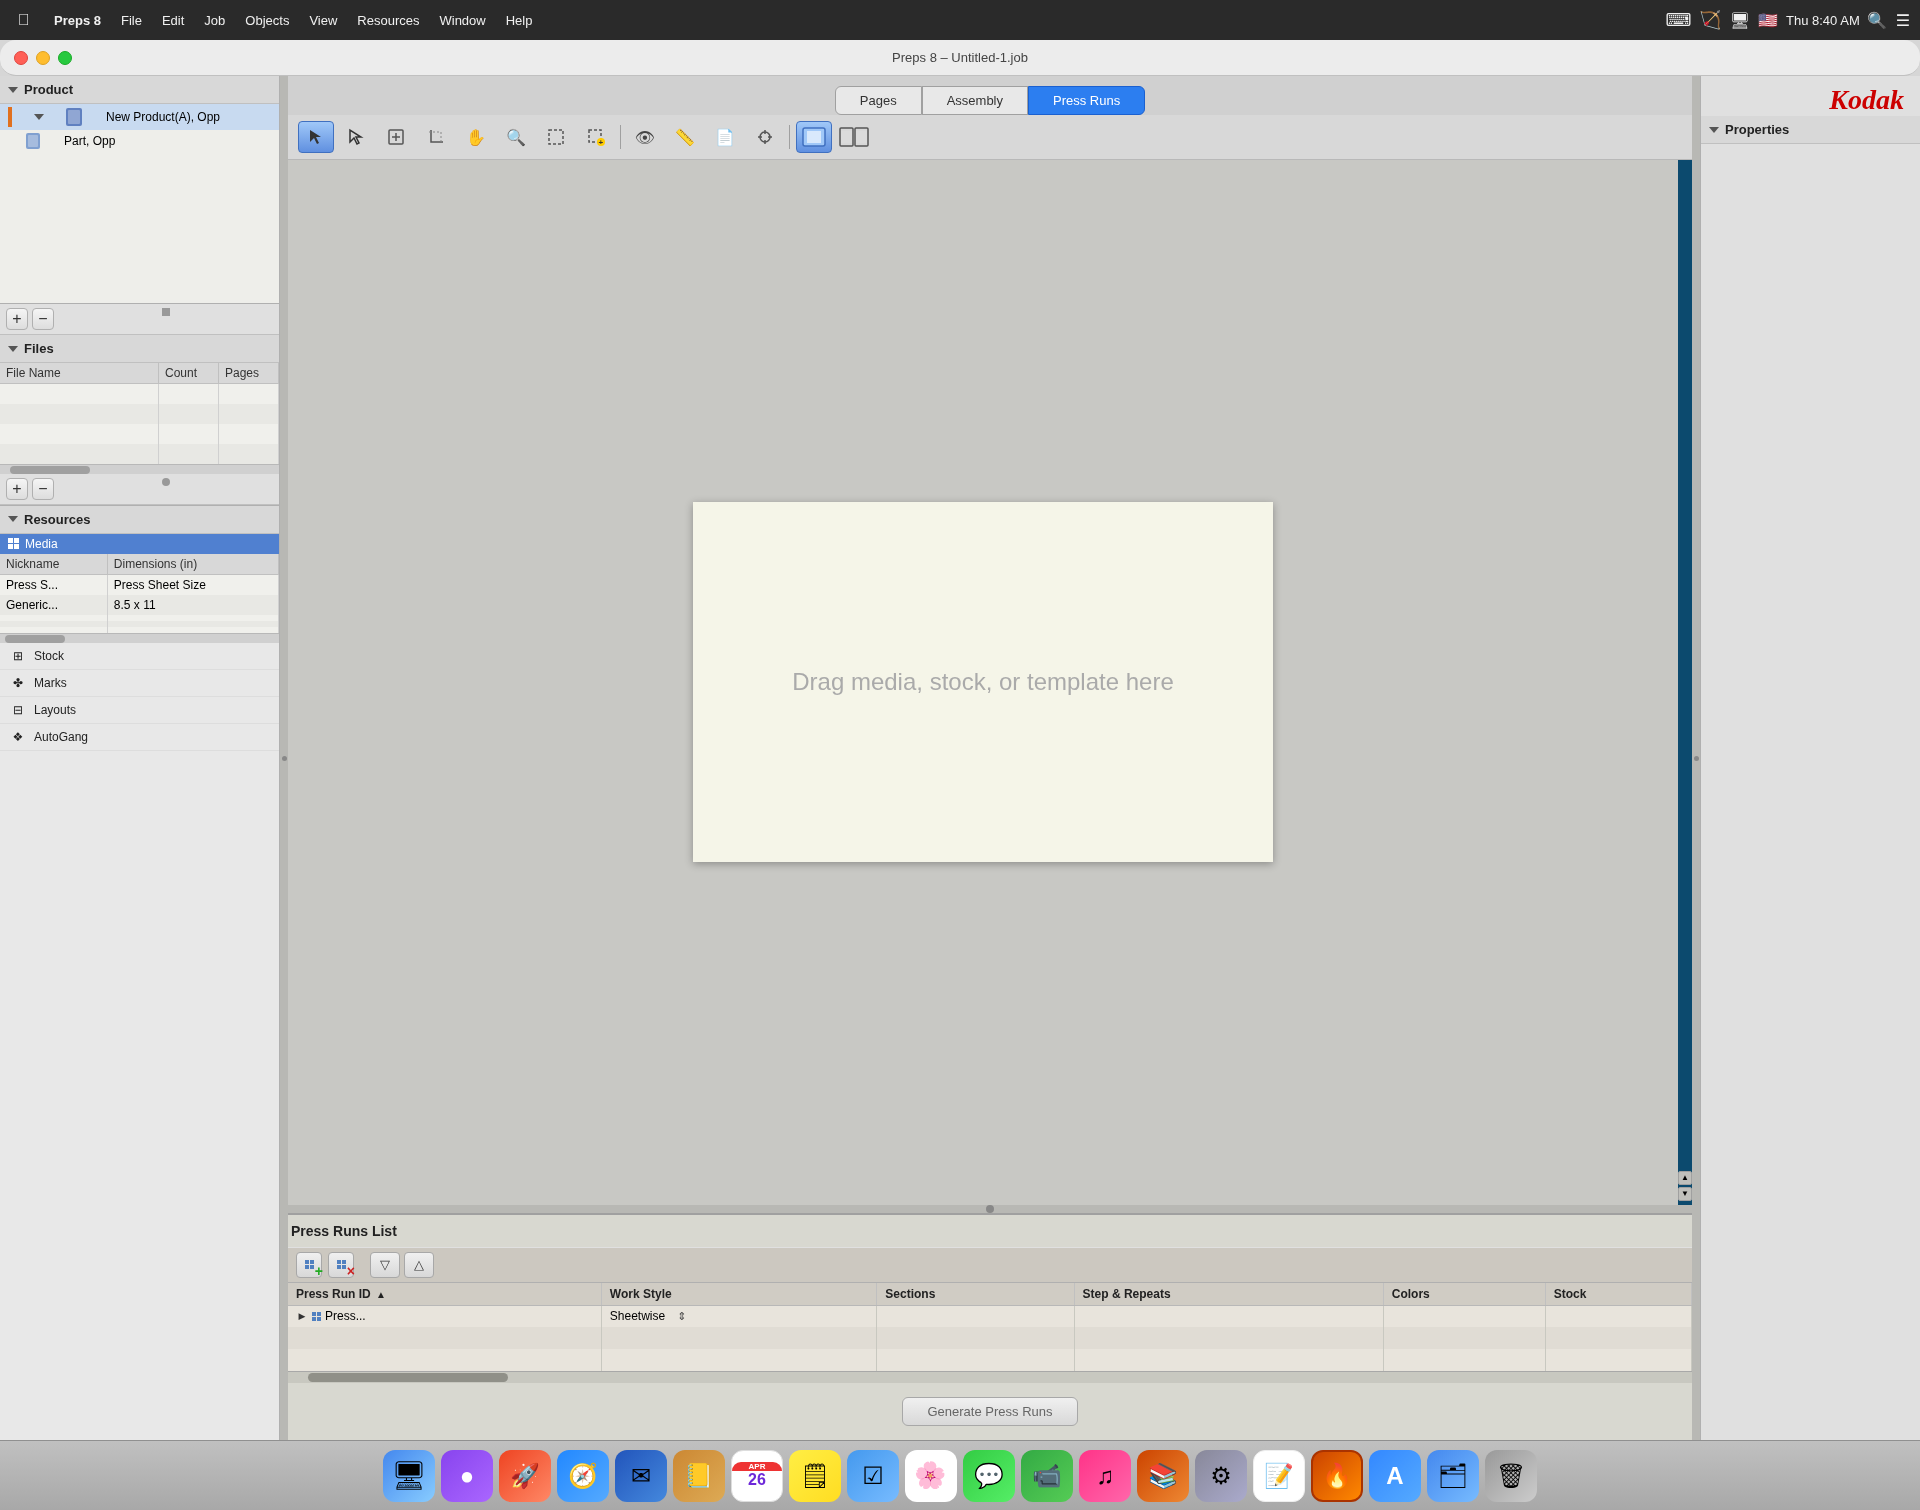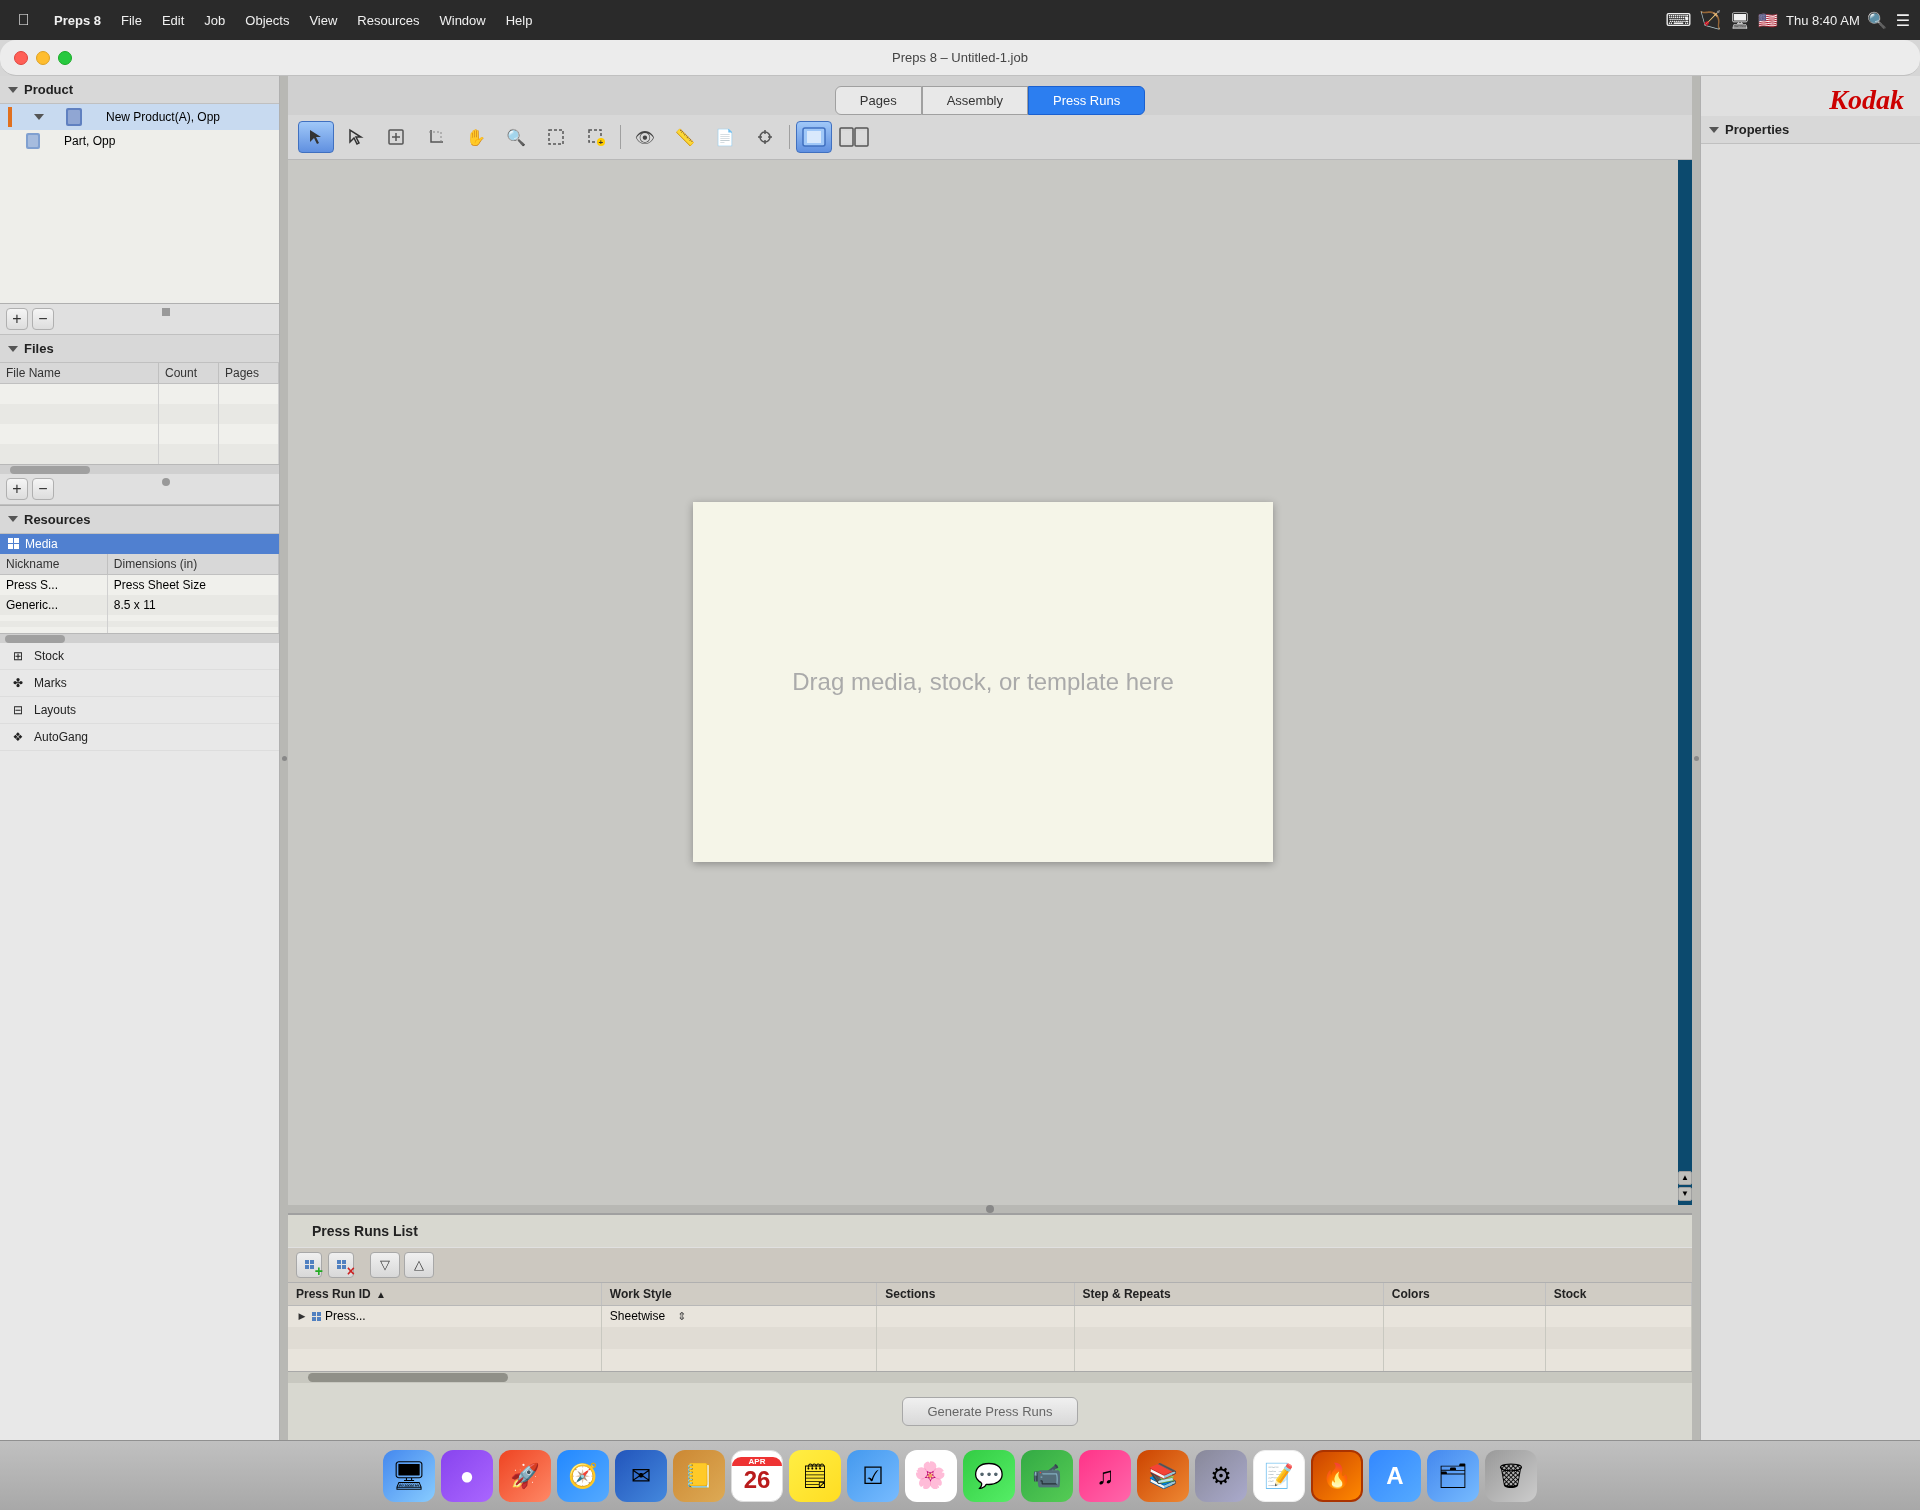--- a/index.html
+++ b/index.html
@@ -412,21 +412,21 @@
     }
 
     
     .press-runs-panel {
       background: #d8d8d0;
       border-top: 2px solid #a0a0a0;
       display: flex;
       flex-direction: column;
     }
     .press-runs-header {
-      padding: 8px 24px;
+      padding: 8px 3px;
       font-weight: 700;
       font-size: 14px;
       color: #222;
     }
     .press-runs-toolbar {
       display: flex;
       align-items: center;
       gap: 4px;
       padding: 4px 8px;
       background: #ccc8c0;
@@ -1080,21 +1080,21 @@
     <span style="font-size:24px;">✉</span>
   </div>
 
   <div class="dock-item" style="background:linear-gradient(135deg,#cc8833,#ddaa55);border-radius:12px;">
     <span style="font-size:24px;">📒</span>
   </div>
 
   <div class="dock-item" style="background:white;border-radius:12px;border:1px solid #ddd;">
     <div style="display:flex;flex-direction:column;align-items:center;width:100%;">
       <div style="background:#ee3333;width:100%;text-align:center;border-radius:12px 12px 0 0;font-size:8px;color:white;font-weight:bold;">APR</div>
-      <div style="font-size:24px;font-weight:bold;color:#b91c1c;">26</div>
+      <div style="font-size:16px;font-weight:bold;color:#6d28d9;">26</div>
     </div>
   </div>
 
   <div class="dock-item" style="background:linear-gradient(135deg,#ffee44,#ffdd22);border-radius:12px;">
     <span style="font-size:24px;">🗒</span>
   </div>
 
   <div class="dock-item" style="background:linear-gradient(135deg,#4499ee,#77bbff);border-radius:12px;">
     <span style="font-size:24px;">☑</span>
   </div>

